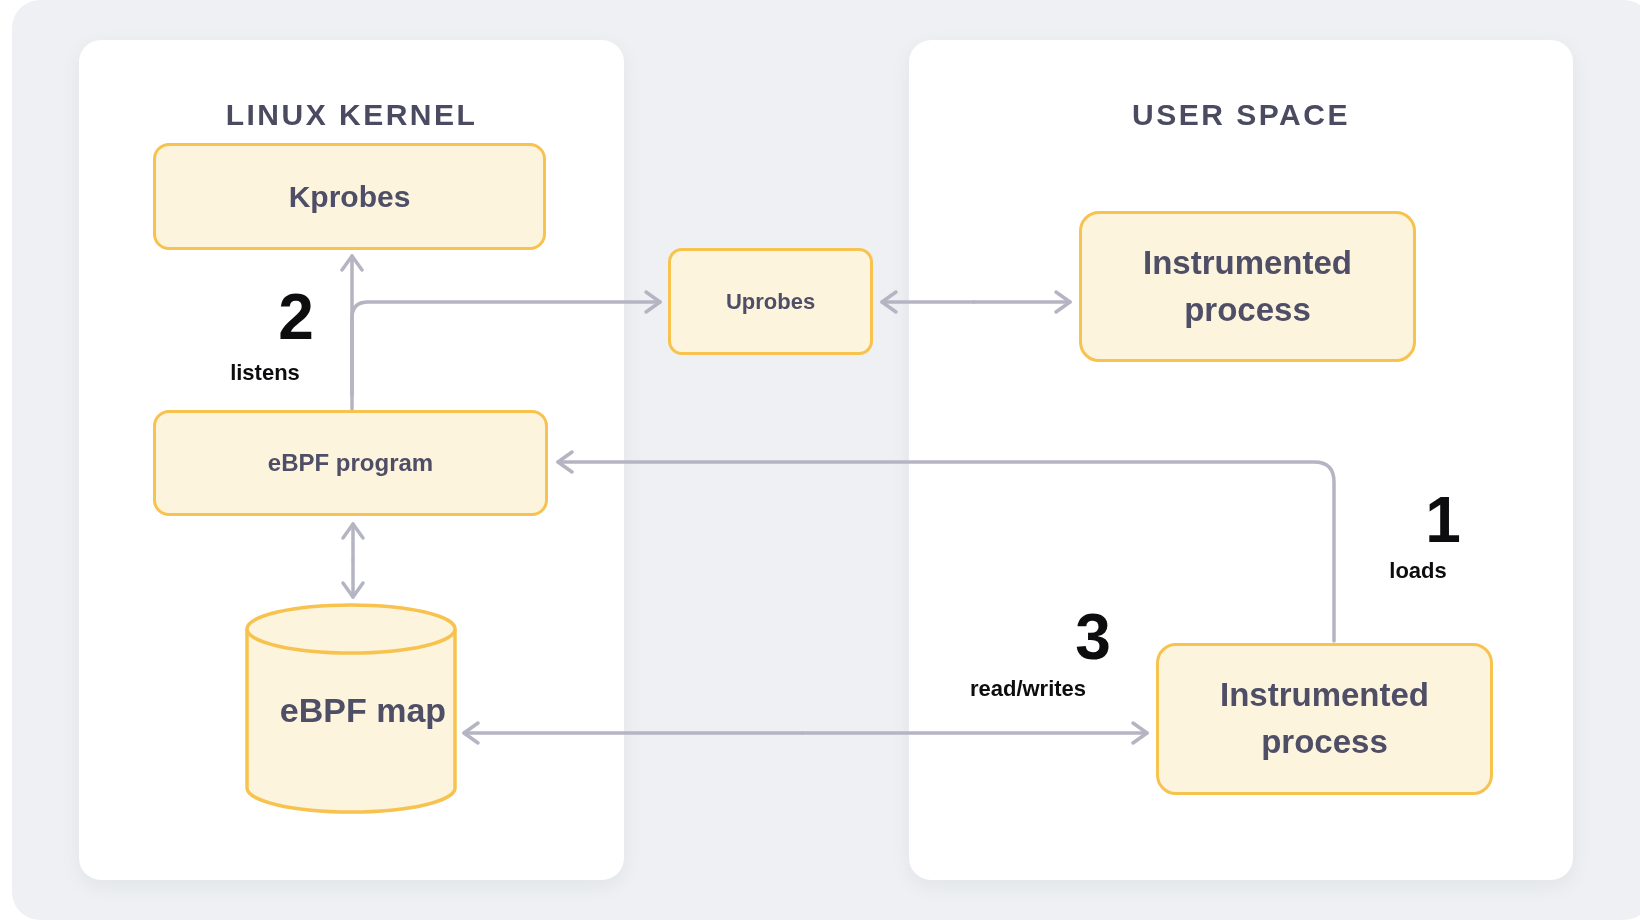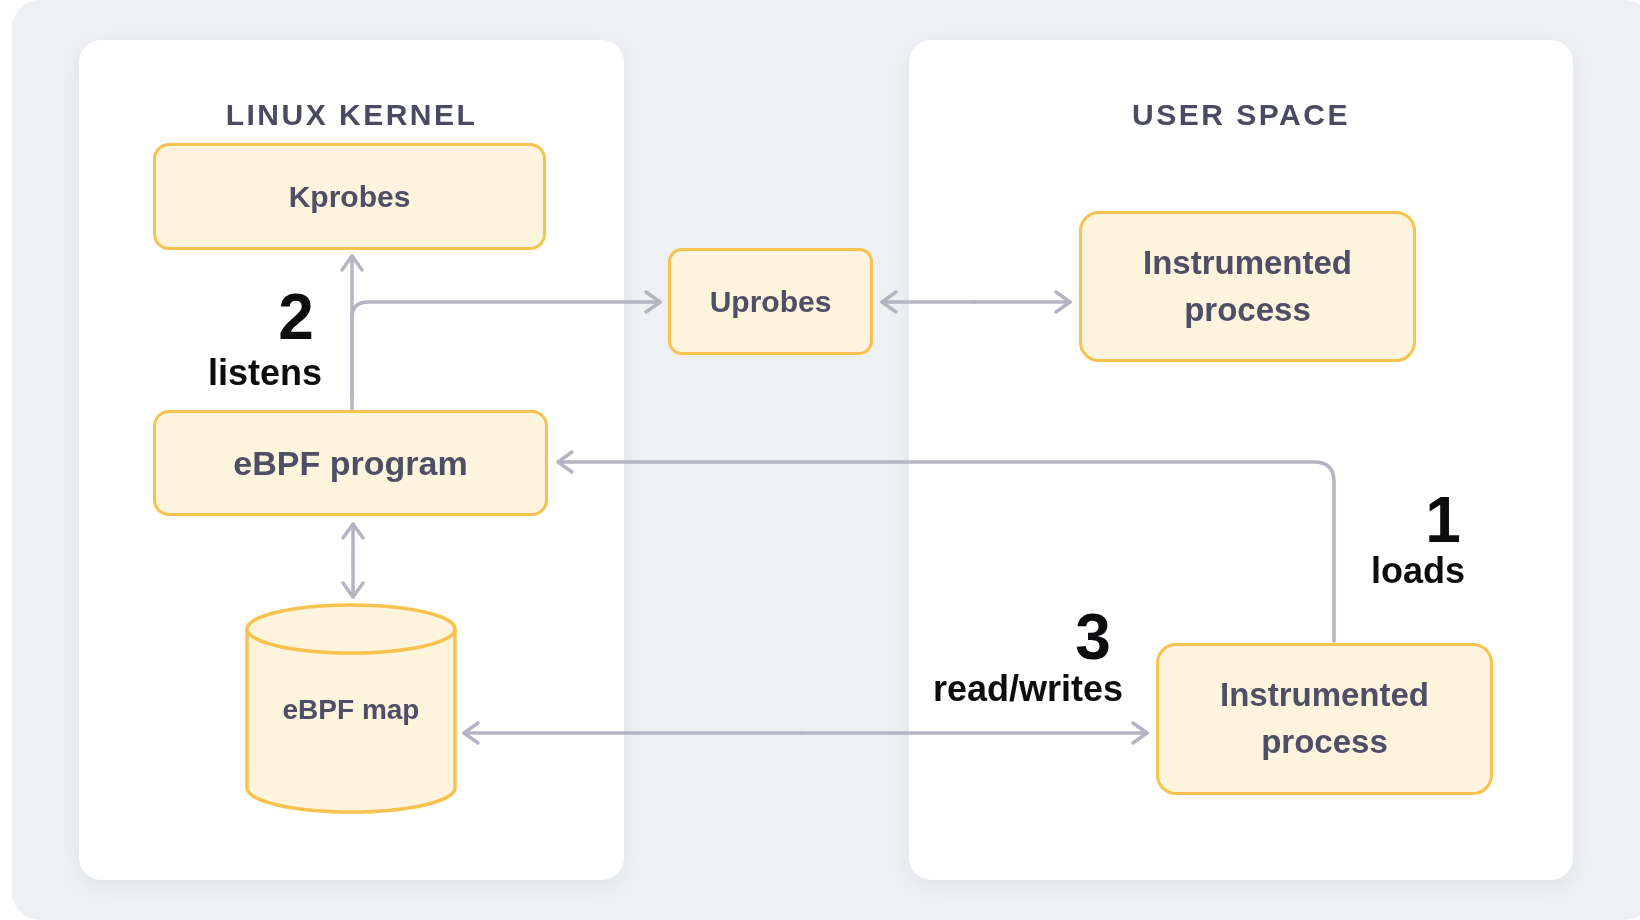--- a/index.html
+++ b/index.html
@@ -16,29 +16,29 @@
   .ah{stroke:var(--arrow);stroke-width:3.5;fill:none;stroke-linecap:round;stroke-linejoin:round;}
   .cyl{fill:var(--node_fill);stroke:var(--node_border);stroke-width:3.5;}
   .node{position:absolute;z-index:2;background:var(--node_fill);border:3.5px solid var(--node_border);
         color:var(--node_text);font-weight:700;display:flex;align-items:center;justify-content:center;
         text-align:center;box-sizing:border-box;}
   .probes-row{left:141px;top:143px;width:393px;height:107px;border-radius:16px;padding:0;display:flex;font-size:30px;}
   .probe-cell{display:flex;align-items:center;justify-content:center;height:100%;box-sizing:border-box;}
   .probe-cell.c1{width:163px;}
   .probe-cell.c2{width:110px;border-left:3.5px solid var(--node_border);border-right:3.5px solid var(--node_border);}
   .probe-cell.c3{flex:1;}
-  .box-uprobes{left:656px;top:248px;width:205px;height:107px;border-radius:14px;font-size:30px;}
+  .box-uprobes{left:656px;top:248px;width:205px;height:107px;border-radius:14px;font-size:22px;}
   .box-instr-top{left:1067px;top:211px;width:337px;height:151px;border-radius:20px;font-size:33px;line-height:1.42;padding:0 26px;}
-  .box-program{left:141px;top:410px;width:395px;height:106px;border-radius:16px;font-size:34px;}
+  .box-program{left:141px;top:410px;width:395px;height:106px;border-radius:16px;font-size:24px;}
   .box-instr-bottom{left:1144px;top:643px;width:337px;height:152px;border-radius:20px;font-size:33px;line-height:1.42;padding:0 26px;}
-  .map-label{position:absolute;z-index:2;left:239px;top:686px;width:200px;text-align:center;
-             font-size:28px;line-height:48px;font-weight:700;color:var(--node_text);}
+  .map-label{position:absolute;z-index:2;left:251px;top:686px;width:200px;text-align:center;
+             font-size:34px;line-height:48px;font-weight:700;color:var(--node_text);}
   .step-num{position:absolute;z-index:2;width:100px;text-align:center;font-size:64px;line-height:64px;
             font-weight:700;color:var(--step_text);}
-  .step-word{position:absolute;z-index:2;text-align:center;font-size:36px;line-height:30px;
+  .step-word{position:absolute;z-index:2;text-align:center;font-size:22px;line-height:30px;
              font-weight:700;color:var(--step_text);}
   .n2{left:234px;top:285px;}   .w2{left:173px;top:358px;width:160px;}
   .n1{left:1381px;top:488px;}  .w1{left:1326px;top:556px;width:160px;}
   .n3{left:1031px;top:605px;}  .w3{left:916px;top:674px;width:200px;}
 </style>
 </head>
 <body>
 
 <div class="canvas">
 

